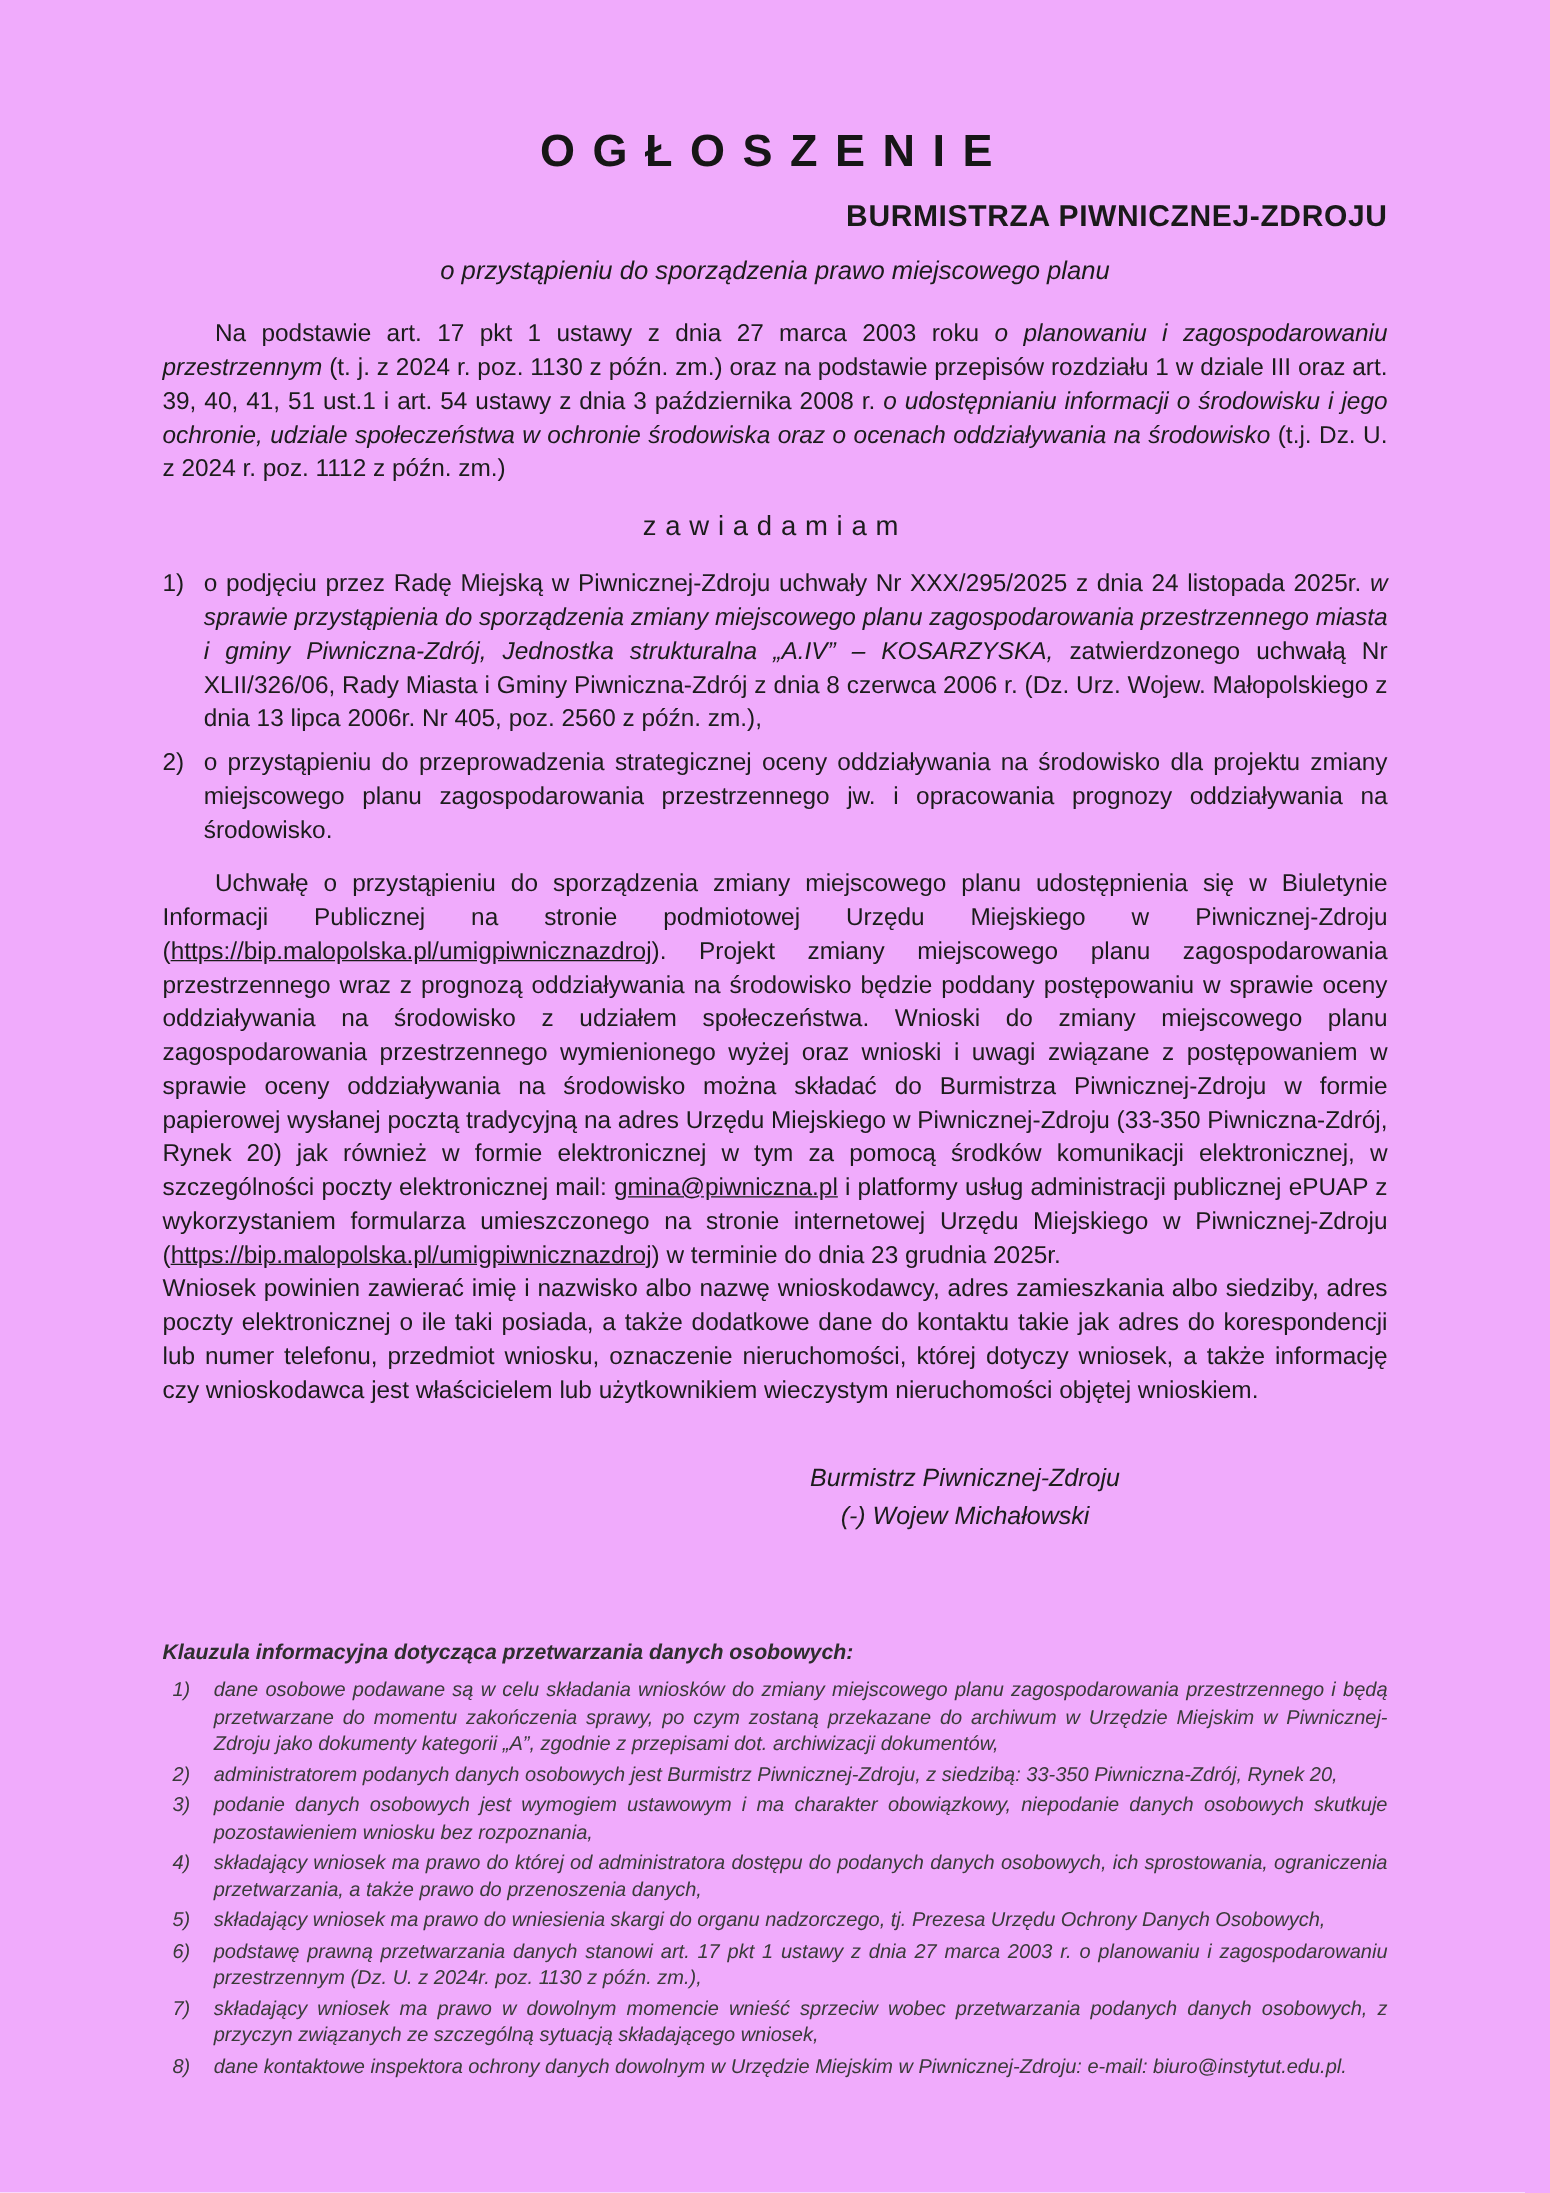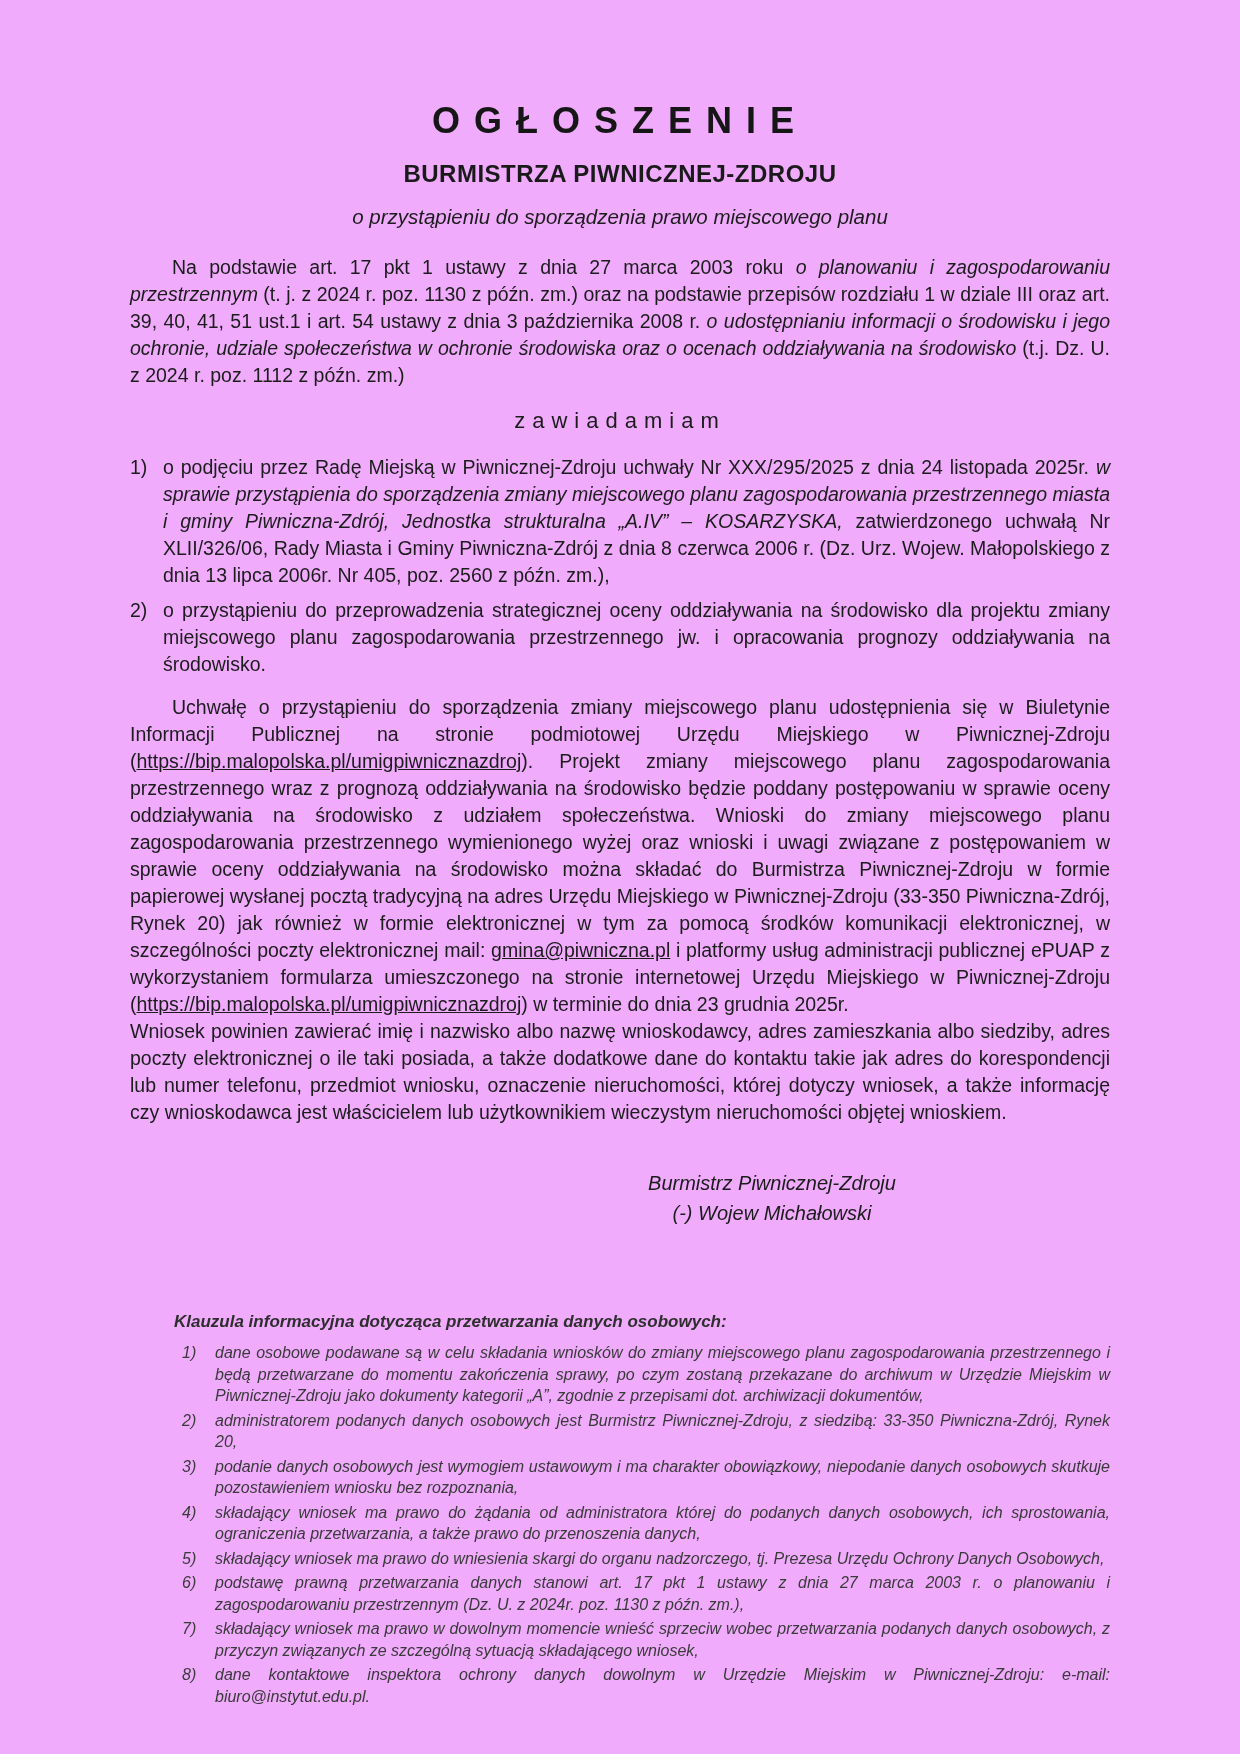--- a/index.html
+++ b/index.html
@@ -22,21 +22,21 @@
   .doc-title {
     margin: 0 0 18px 0;
     text-align: center;
     font-size: 36px;
     font-weight: bold;
     letter-spacing: 14px;
     color: #161616;
   }
   .doc-subtitle {
     margin: 0 0 16px 0;
-    text-align: center;
+    text-align: right;
     font-size: 24px;
     font-weight: bold;
     letter-spacing: 0.5px;
     color: #1a1a1a;
   }
   .doc-subject {
     margin: 0 0 24px 0;
     text-align: center;
     font-style: italic;
     font-size: 20.5px;
@@ -88,21 +88,20 @@
     width: 380px;
     margin: 42px 148px 0 auto;
     text-align: center;
     font-style: italic;
     font-size: 20px;
     line-height: 30px;
   }
   .privacy {
     margin-top: 84px;
     color: #3a3a3a;
-    margin-left: 44px;
   }
   .privacy-heading {
     margin: 0 0 10px 0;
     font-size: 17px;
     font-weight: bold;
     font-style: italic;
     color: #2e2e2e;
   }
   .privacy-list {
     margin: 0;
@@ -171,21 +170,21 @@
       <li class="p-item">
         <span class="p-num">2)</span>
         <span>administratorem podanych danych osobowych jest Burmistrz Piwnicznej-Zdroju, z siedzibą: 33-350 Piwniczna-Zdrój, Rynek 20,</span>
       </li>
       <li class="p-item">
         <span class="p-num">3)</span>
         <span>podanie danych osobowych jest wymogiem ustawowym i ma charakter obowiązkowy, niepodanie danych osobowych skutkuje pozostawieniem wniosku bez rozpoznania,</span>
       </li>
       <li class="p-item">
         <span class="p-num">4)</span>
-        <span>składający wniosek ma prawo do żądania od administratora której do podanych danych osobowych, ich sprostowania, ograniczenia przetwarzania, a także prawo do przenoszenia danych,</span>
+        <span>składający wniosek ma prawo do której od administratora dostępu do podanych danych osobowych, ich sprostowania, ograniczenia przetwarzania, a także prawo do przenoszenia danych,</span>
       </li>
       <li class="p-item">
         <span class="p-num">5)</span>
         <span>składający wniosek ma prawo do wniesienia skargi do organu nadzorczego, tj. Prezesa Urzędu Ochrony Danych Osobowych,</span>
       </li>
       <li class="p-item">
         <span class="p-num">6)</span>
         <span>podstawę prawną przetwarzania danych stanowi art. 17 pkt 1 ustawy z dnia 27 marca 2003 r. o planowaniu i zagospodarowaniu przestrzennym (Dz. U. z 2024r. poz. 1130 z późn. zm.),</span>
       </li>
       <li class="p-item">

